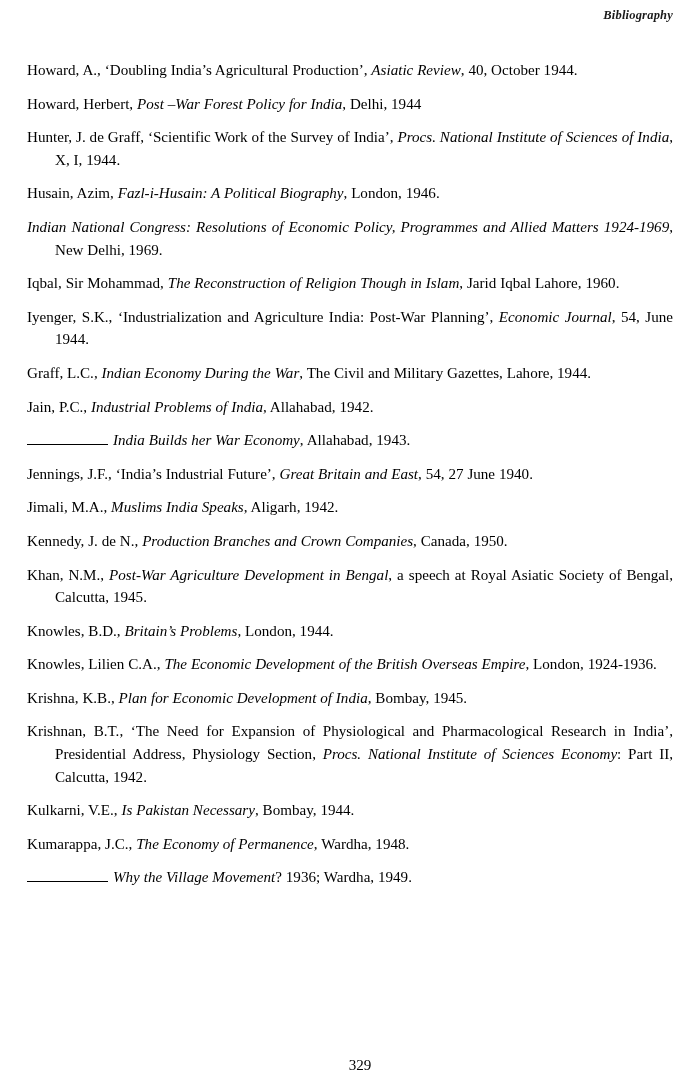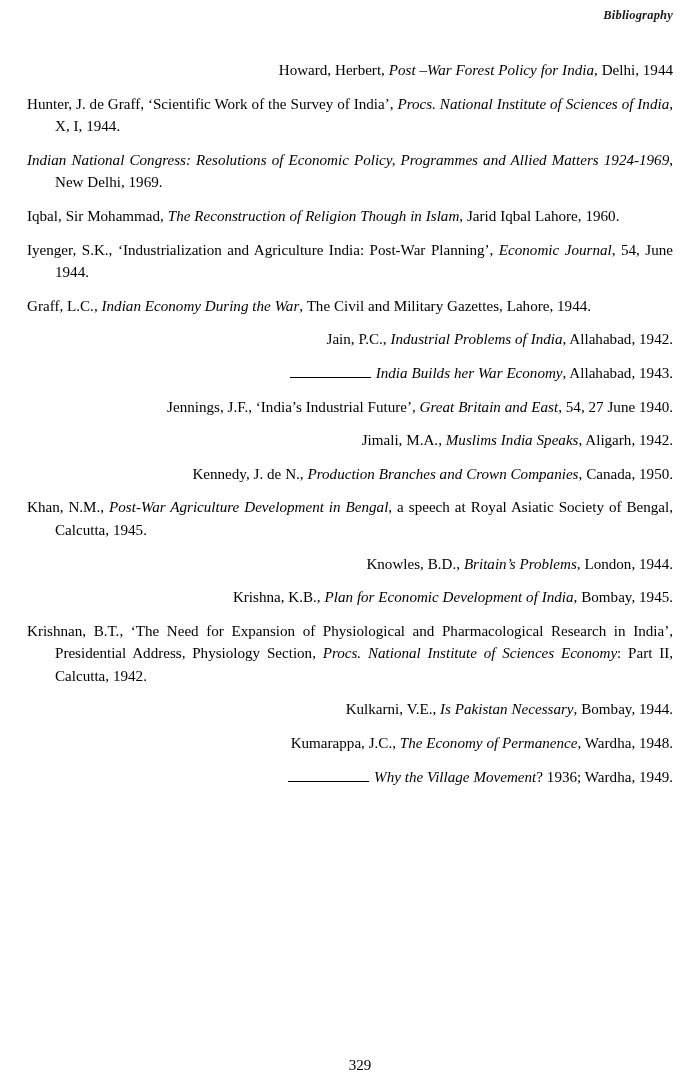--- a/index.html
+++ b/index.html
@@ -54,21 +54,21 @@
     line-height: 22.6px;
     margin: 0 0 11px 0;
     padding-left: 28px;
     text-indent: -28px;
     color: #000;
     word-spacing: 0.1px;
   }
   .entry:last-child { margin-bottom: 16px; }
 
   
-  .entry.nojust { text-align: right; }
+  .entry.nojust { text-align: left; }
 
   .it { font-style: italic; }
 
   
   .rule {
     display: inline-block;
     width: 81px;
     border-bottom: 1.4px solid #000;
     height: 0.72em;
     margin-right: 5px;
@@ -89,33 +89,36 @@
   }
 </style>
 </head>
 <body>
 
 <div class="page">
 
   <div class="running-head">Bibliography</div>
 
   <div class="biblio">
+      <p class="entry"><span>Howard, A., ‘Doubling India’s Agricultural Production’, </span><span class="it">Asiatic Review</span><span>, 40, October 1944.</span></p>
       <p class="entry nojust"><span>Howard, Herbert, </span><span class="it">Post –War Forest Policy for India</span><span>, Delhi, 1944</span></p>
       <p class="entry"><span>Hunter, J. de Graff, ‘Scientific Work of the Survey of India’, </span><span class="it">Procs. National Institute of Sciences of India</span><span>, X, I, 1944.</span></p>
+      <p class="entry nojust"><span>Husain, Azim, </span><span class="it">Fazl-i-Husain: A Political Biography</span><span>, London, 1946.</span></p>
       <p class="entry"><span class="it">Indian National Congress: Resolutions of Economic Policy, Programmes and Allied Matters 1924-1969</span><span>, New Delhi, 1969.</span></p>
       <p class="entry"><span>Iqbal, Sir Mohammad, </span><span class="it">The Reconstruction of Religion Though in Islam</span><span>, Jarid Iqbal Lahore, 1960.</span></p>
       <p class="entry"><span>Iyenger, S.K., ‘Industrialization and Agriculture India: Post-War Planning’, </span><span class="it">Economic Journal</span><span>, 54, June 1944.</span></p>
       <p class="entry"><span>Graff, L.C., </span><span class="it">Indian Economy During the War</span><span>, The Civil and Military Gazettes, Lahore, 1944.</span></p>
       <p class="entry nojust"><span>Jain, P.C., </span><span class="it">Industrial Problems of India</span><span>, Allahabad, 1942.</span></p>
       <p class="entry nojust"><span class="rule"></span><span class="it">India Builds her War Economy</span><span>, Allahabad, 1943.</span></p>
       <p class="entry nojust"><span>Jennings, J.F., ‘India’s Industrial Future’, </span><span class="it">Great Britain and East</span><span>, 54, 27 June 1940.</span></p>
       <p class="entry nojust"><span>Jimali, M.A., </span><span class="it">Muslims India Speaks</span><span>, Aligarh, 1942.</span></p>
       <p class="entry nojust"><span>Kennedy, J. de N., </span><span class="it">Production Branches and Crown Companies</span><span>, Canada, 1950.</span></p>
       <p class="entry"><span>Khan, N.M., </span><span class="it">Post-War Agriculture Development in Bengal</span><span>, a speech at Royal Asiatic Society of Bengal, Calcutta, 1945.</span></p>
       <p class="entry nojust"><span>Knowles, B.D., </span><span class="it">Britain’s Problems</span><span>, London, 1944.</span></p>
+      <p class="entry"><span>Knowles, Lilien C.A., </span><span class="it">The Economic Development of the British Overseas Empire</span><span>, London, 1924-1936.</span></p>
       <p class="entry nojust"><span>Krishna, K.B., </span><span class="it">Plan for Economic Development of India</span><span>, Bombay, 1945.</span></p>
       <p class="entry"><span>Krishnan, B.T., ‘The Need for Expansion of Physiological and Pharmacological Research in India’, Presidential Address, Physiology Section, </span><span class="it">Procs. National Institute of Sciences Economy</span><span>: Part II, Calcutta, 1942.</span></p>
       <p class="entry nojust"><span>Kulkarni, V.E., </span><span class="it">Is Pakistan Necessary</span><span>, Bombay, 1944.</span></p>
       <p class="entry nojust"><span>Kumarappa, J.C., </span><span class="it">The Economy of Permanence</span><span>, Wardha, 1948.</span></p>
       <p class="entry nojust"><span class="rule"></span><span class="it">Why the Village Movement</span><span>? 1936; Wardha, 1949.</span></p>
     </div>
 
   <div class="folio">329</div>
 
 </div>

